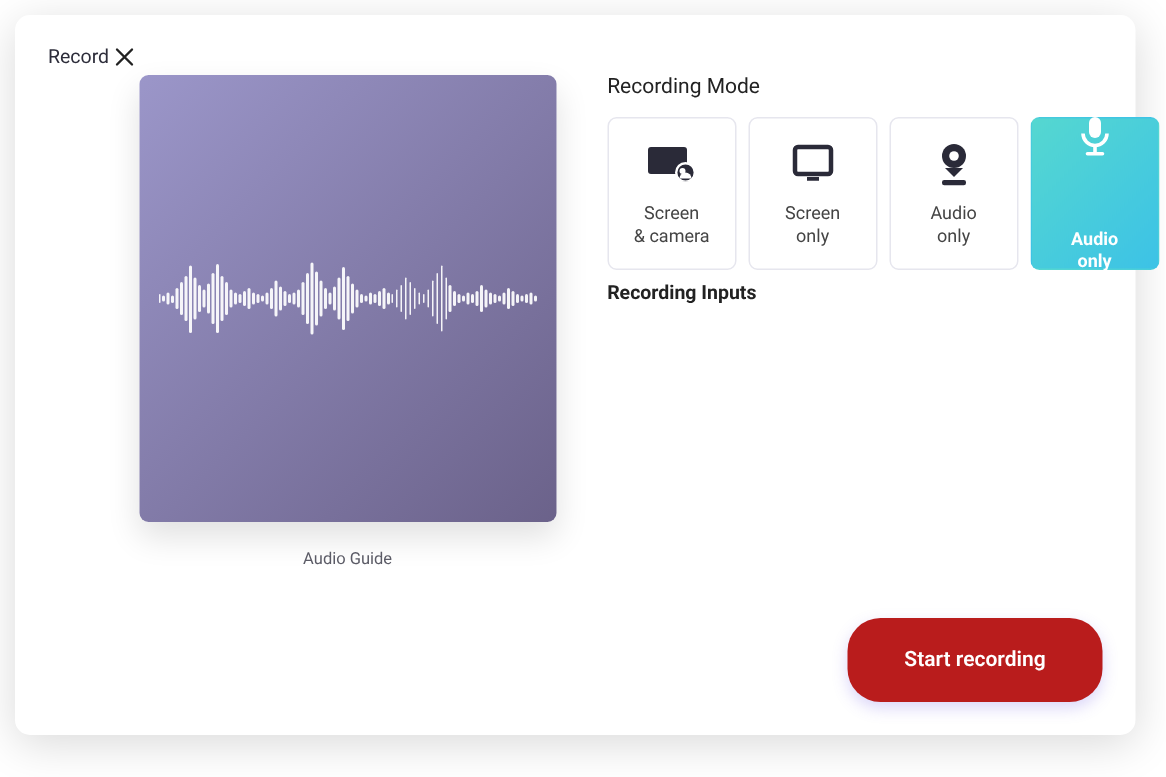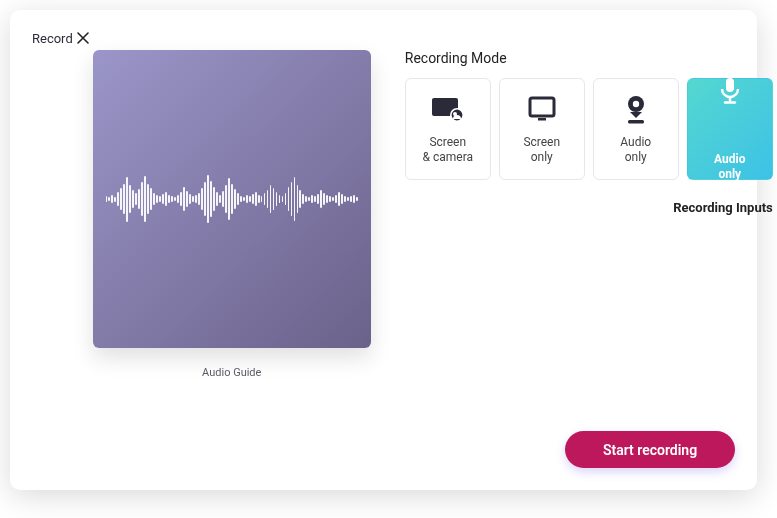--- a/index.html
+++ b/index.html
@@ -27,32 +27,32 @@
   display: flex; flex-direction: column; align-items: center; justify-content: center;
   gap: 10px; cursor: pointer; padding: 10px 4px;
 }
 .mode-card .icon { height: 32px; display: flex; align-items: center; justify-content: center; }
 .mode-card .label { font-size: 12px; color: #444; text-align: center; line-height: 1.25; }
 .mode-card.selected {
   border-color: transparent;
   background: linear-gradient(135deg, #55d7d0 0%, #3cc2e6 100%);
 }
 .mode-card.selected .label { color: #fff; font-weight: 700; margin-top: 37px; }
-.sub-title { font-size: 13px; font-weight: 700; color: #222; margin-top: 20px; text-align: right; }
+.sub-title { font-size: 13px; font-weight: 700; color: #222; margin-top: 8px; }
 .select-wrap { position: relative; margin-top: 10px; }
 .select-box {
   height: 38px; border: 1px solid #e2e2ee; border-radius: 6px;
   display: flex; align-items: center; padding: 0 10px; gap: 8px;
   font-size: 13px; color: #333; cursor: pointer;
 }
 .select-box .chev { margin-left: auto; }
 .start-btn {
   position: absolute; right: 22px; bottom: 22px;
-  width: 170px; height: 37px; border-radius: 22px; border: none;
-  background: #be185d; color: #fff; font-size: 14px; font-weight: 600;
+  width: 170px; height: 56px; border-radius: 22px; border: none;
+  background: #b91c1c; color: #fff; font-size: 14px; font-weight: 600;
   cursor: pointer; box-shadow: 0 4px 10px rgba(113,91,230,0.25);
 }
 </style>
 </head>
 <body>
 
 <div class="window">
   <div class="title-bar">
     <div class="title">Record</div>
     <div class="close-btn">

